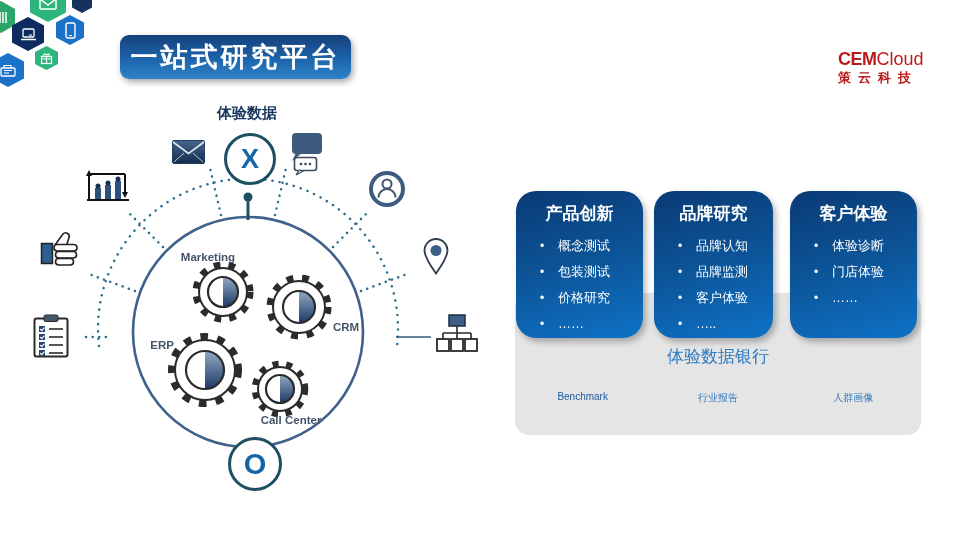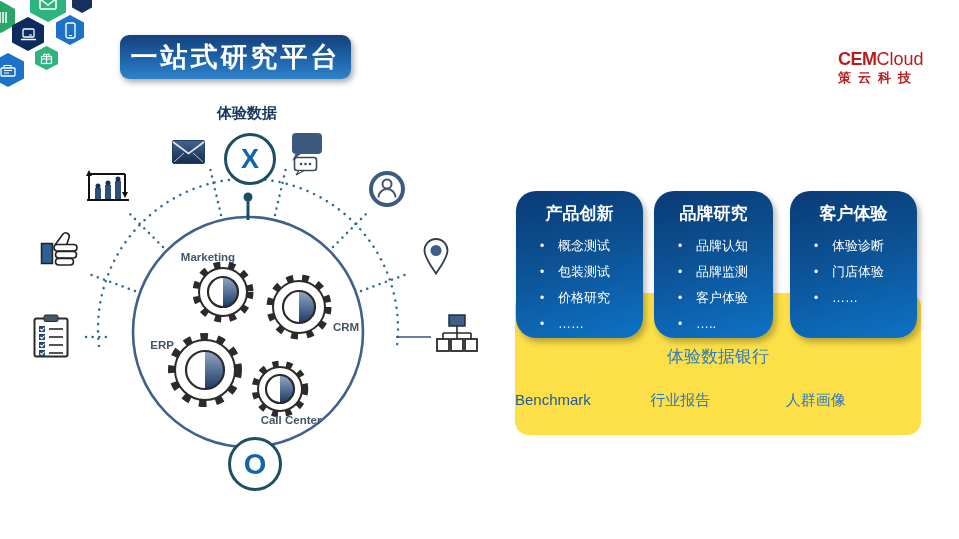--- a/index.html
+++ b/index.html
@@ -34,25 +34,25 @@
   .node-letter{font-weight:900;color:#1365a9;}
   .node-x .node-letter{font-size:27px;}
   .node-o .node-letter{font-size:29px;}
   .node-label{position:absolute;width:120px;text-align:center;font-size:15px;font-weight:bold;color:#17365d;}
   .label-x{left:187px;top:104px;}
   .label-o{left:189px;top:489px;}
   .float-icon{position:absolute;}
 
   
   .gray-panel{position:absolute;left:515px;top:293px;width:406px;height:142px;
-              background:#fde047;border-radius:14px;}
+              background:#e5e5e5;border-radius:14px;}
   .bank-title{position:absolute;top:52px;width:100%;text-align:center;
               font-size:17px;color:#2e7bbf;}
   .bank-row{position:absolute;top:98px;width:100%;display:flex;}
-  .bank-cell{flex:1;text-align:left;font-size:15px;color:#2e77bb;}
+  .bank-cell{flex:1;text-align:center;font-size:10px;color:#2e77bb;}
   .bank-cell.first{color:#1d5a9e;}
 
   .card{position:absolute;top:191px;height:147px;border-radius:20px;
         background:linear-gradient(165deg,#0a3a76 0%,#0c5294 45%,#0e72c6 100%);
         box-shadow:3px 4px 6px rgba(0,0,0,.28);color:#fff;}
   .card1{left:516px;width:127px;}
   .card2{left:654px;width:119px;}
   .card3{left:790px;width:127px;}
   .card-title{text-align:center;font-size:17px;font-weight:bold;margin-top:11px;}
   .card-list{margin-top:8px;padding-left:11px;}

